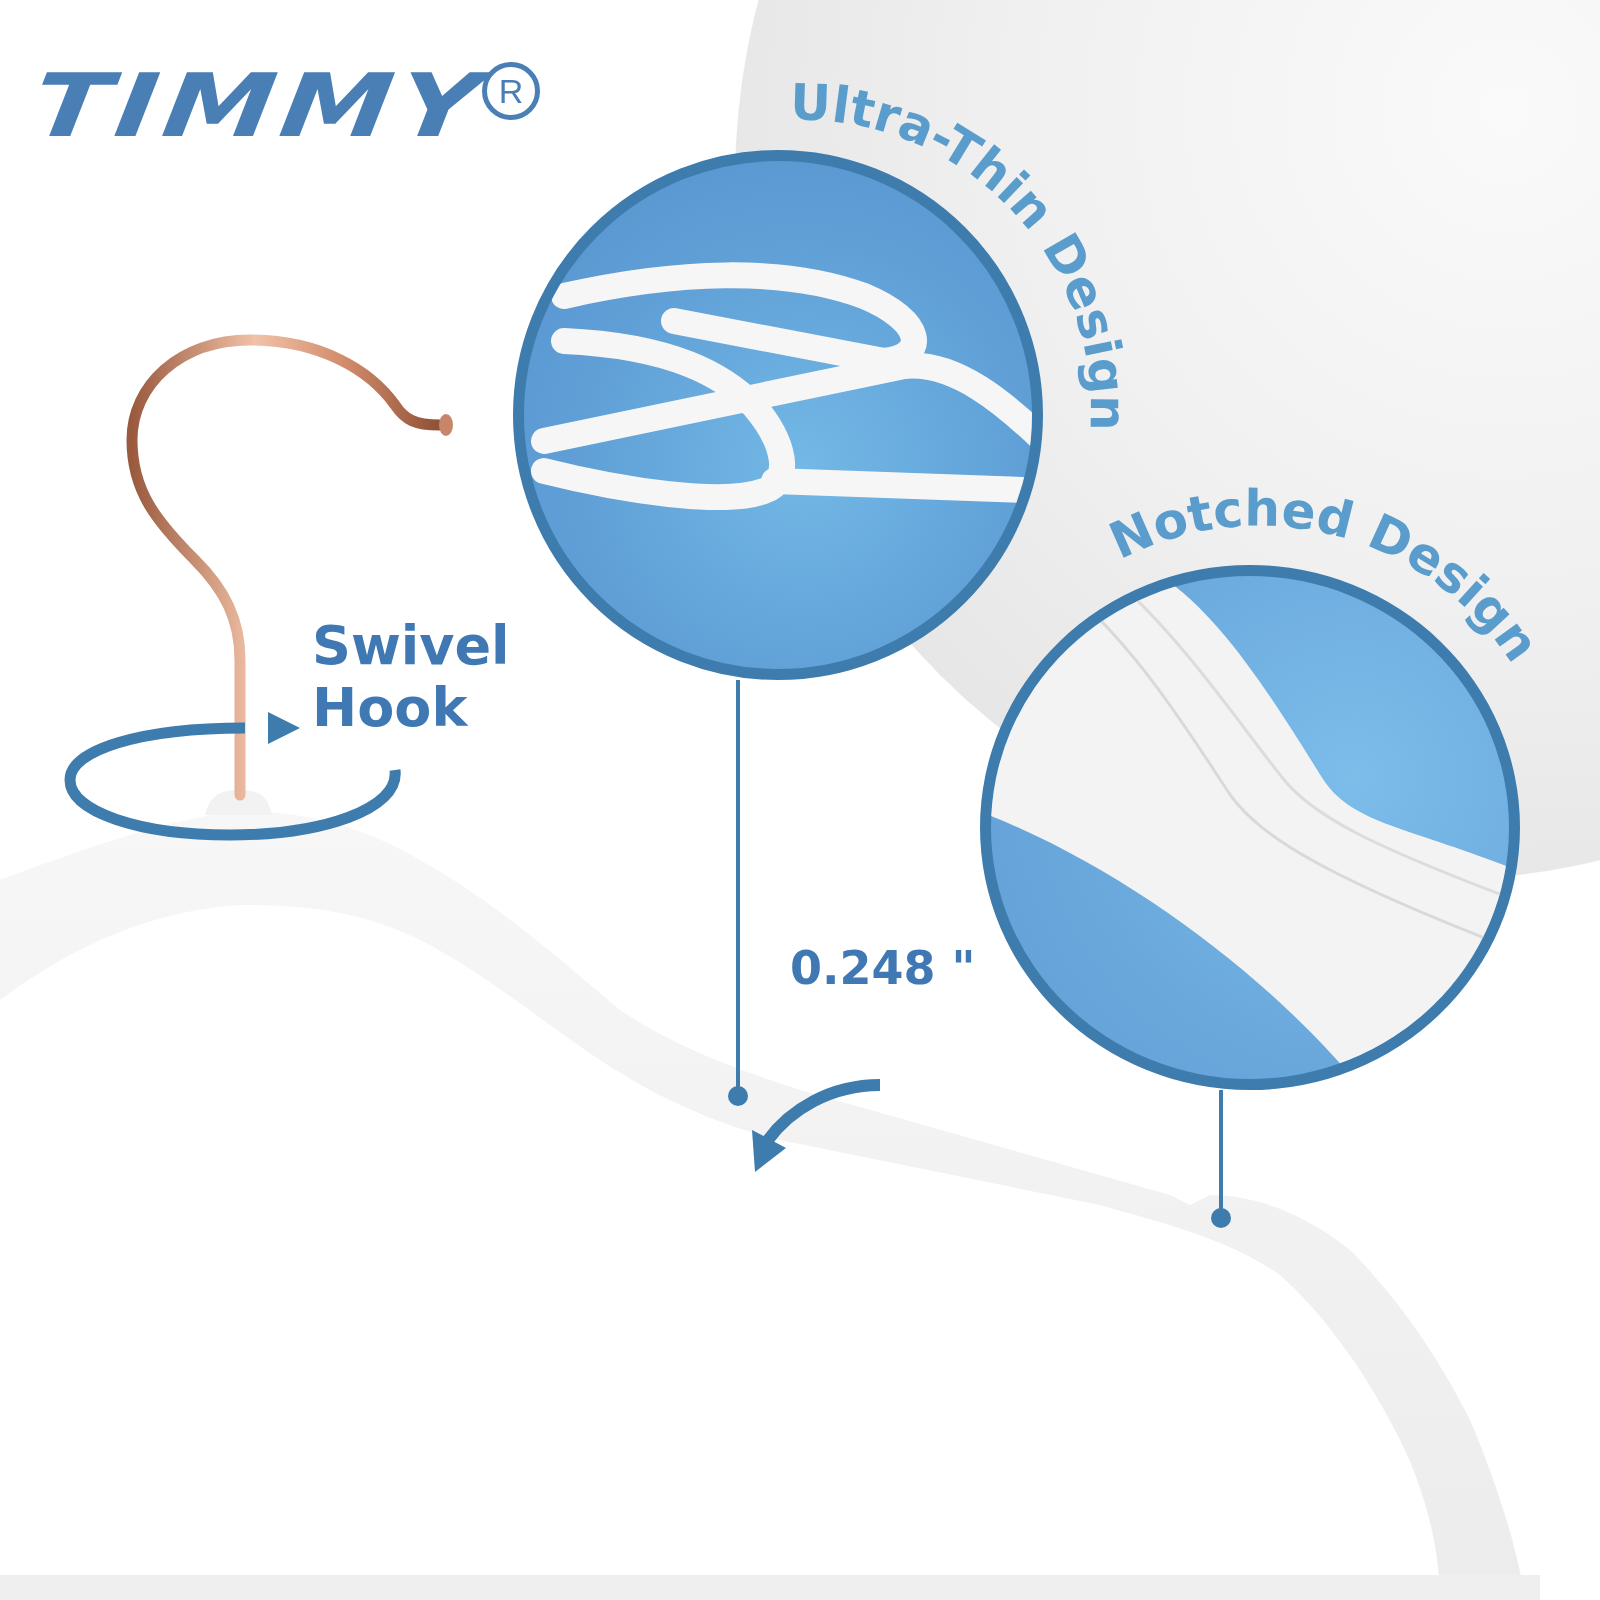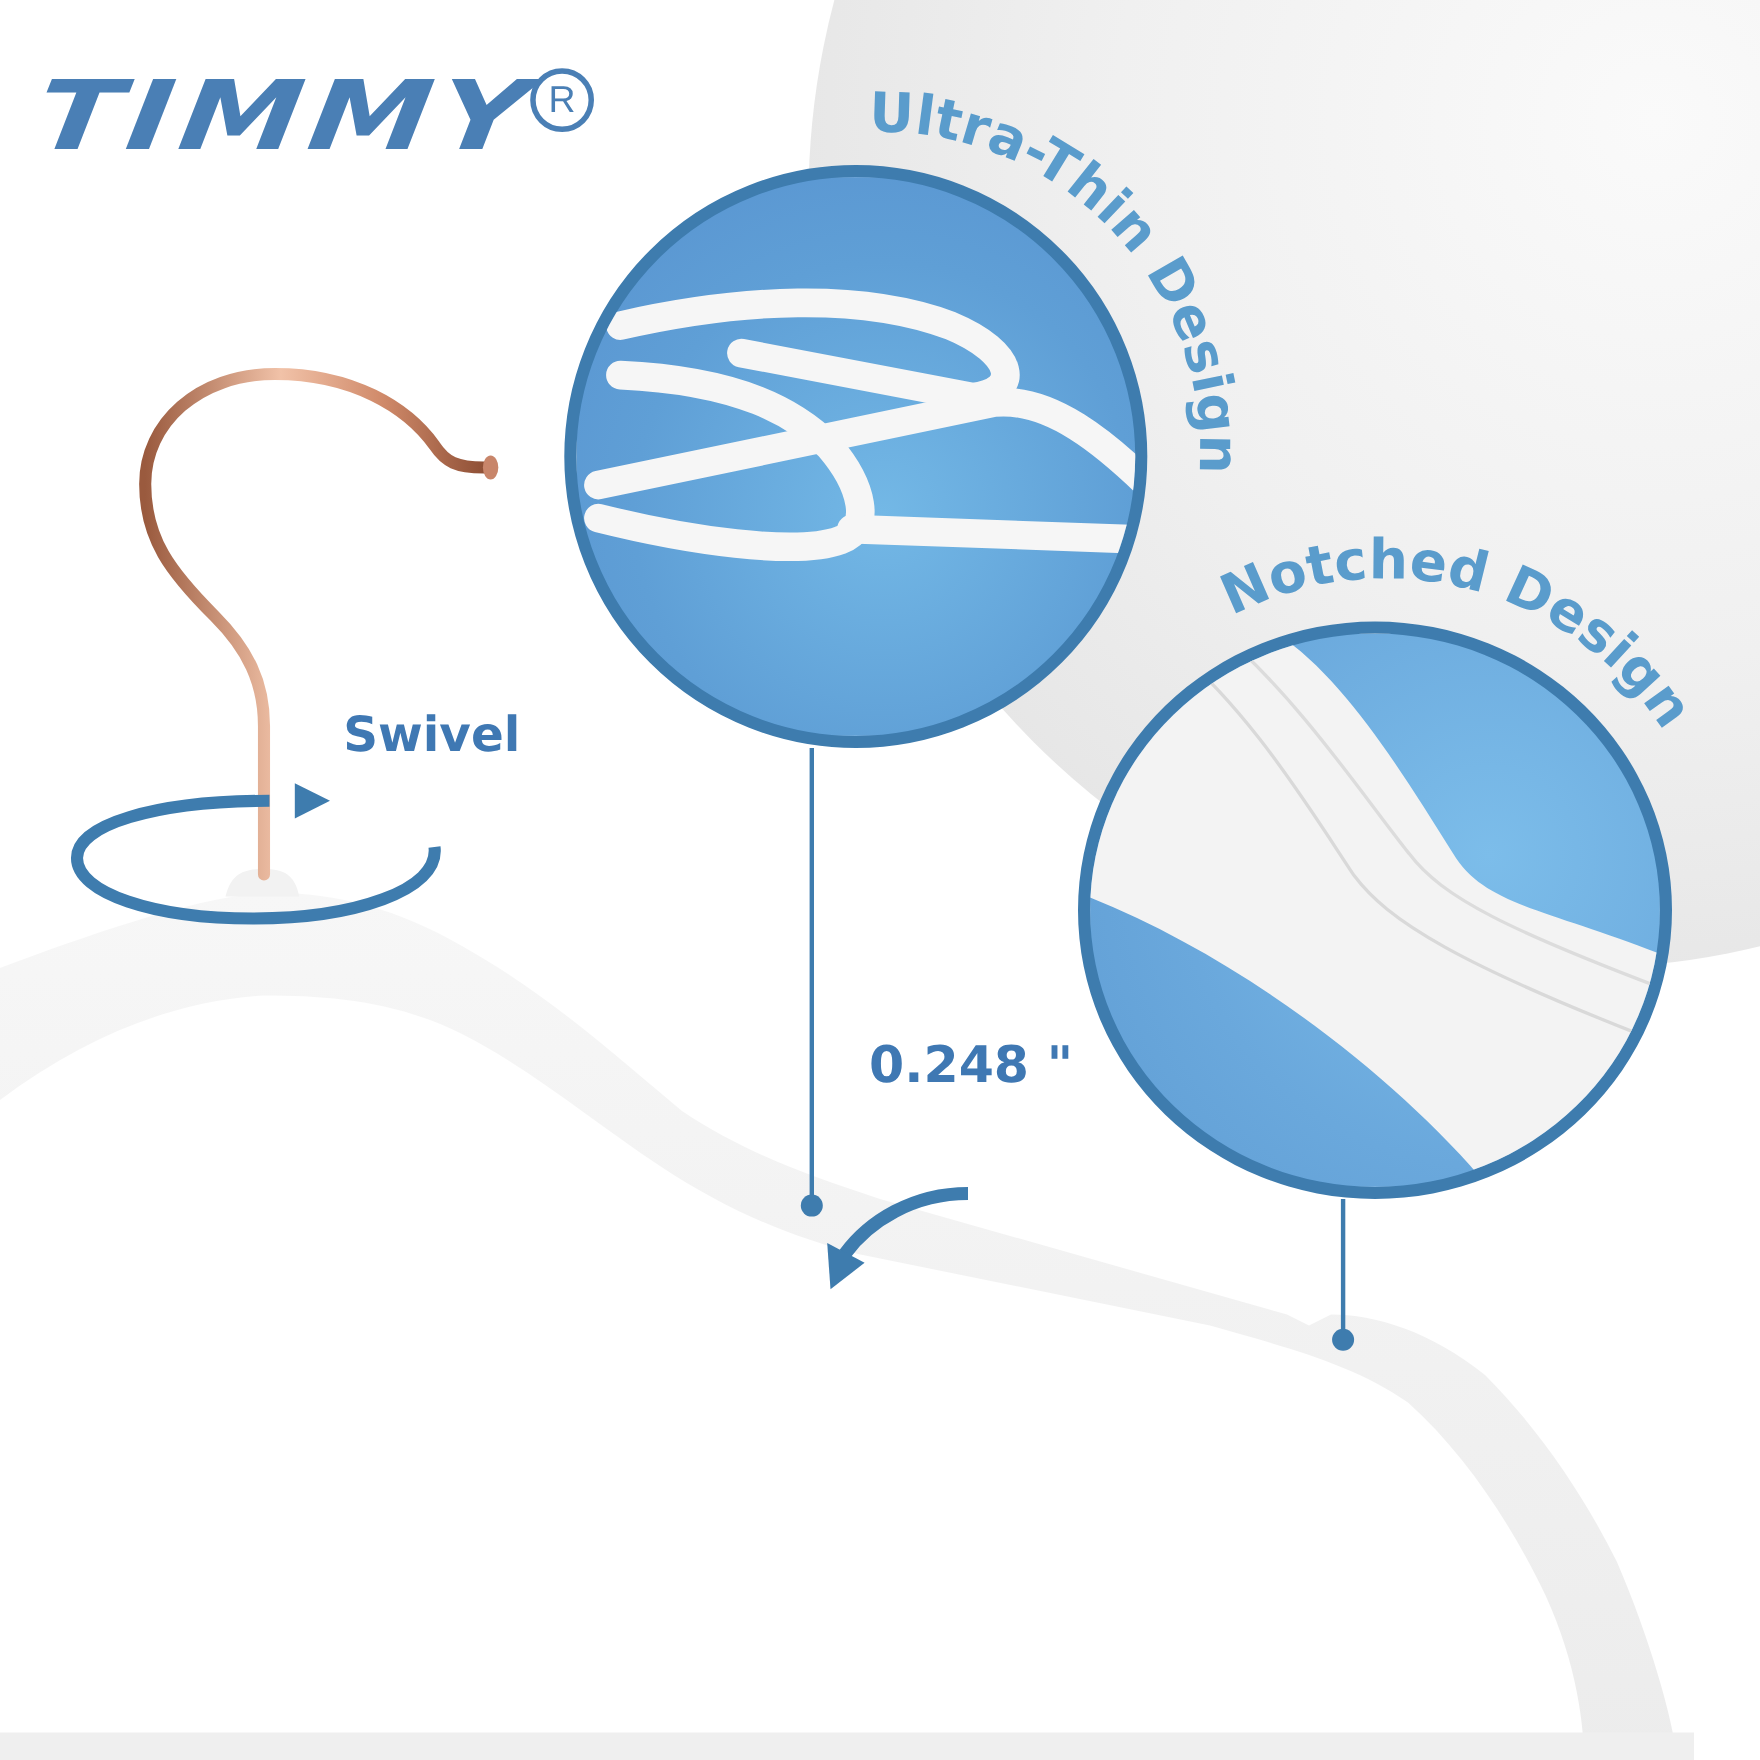--- a/index.html
+++ b/index.html
@@ -2,21 +2,21 @@
 <html><head>
   <meta charset="utf-8">
   <style>
     html, body { margin:0; padding:0; }
     body { width:1600px; height:1600px; position:relative; overflow:hidden; background:#ffffff; font-family:"DejaVu Sans", sans-serif; }
     .abs { position:absolute; }
     .bg-blob { left:735px; top:-520px; width:1400px; height:1400px; border-radius:50%; background:radial-gradient(circle at 55% 45%, #fafafa 0%, #f0f0f0 45%, #e6e6e6 75%); }
     .logo { left:40px; top:62px; font-family:"DejaVu Sans", sans-serif; font-weight:bold; font-style:italic; font-size:112px; letter-spacing:6px; color:#4a7fb5; transform:skewX(-8deg) scaleY(0.78); transform-origin:left top; line-height:1; }
     .reg { left:482px; top:62px; width:48px; height:48px; border:5px solid #4a7fb5; border-radius:50%; color:#4a7fb5; font-size:34px; line-height:48px; text-align:center; font-family:"Liberation Sans", sans-serif; box-sizing:content-box; }
     .label { color:#3f78b3; font-weight:bold; font-family:"DejaVu Sans", sans-serif; }
-    .swivel { left:312px; top:638px; font-size:44px; line-height:62px; }
+    .swivel { left:312px; top:615px; font-size:54px; line-height:62px; }
     .thick { left:790px; top:935px; font-size:46px; line-height:66px; }
     .circle { border-radius:50%; border:11px solid #3e7cae; overflow:hidden; box-sizing:border-box; }
     .c1 { left:513px; top:150px; width:530px; height:530px; background:radial-gradient(circle at 55% 60%, #73b8e6 0%, #5f9fd6 55%, #5791cf 100%); }
     .c2 { left:980px; top:565px; width:540px; height:525px; background:radial-gradient(circle at 70% 40%, #7cbdea 0%, #6aa8dc 60%, #5f9dd4 100%); }
     .leader { background:#3e7cae; width:4px; }
     .dot { width:20px; height:20px; border-radius:50%; background:#3e7cae; }
     .arc-text { font-weight:bold; fill:#5a9ccc; font-family:"DejaVu Sans", sans-serif; }
     svg { position:absolute; left:0; top:0; overflow:visible; }
   </style>
 </head>
@@ -61,20 +61,21 @@
   <text class="arc-text" font-size="50">
     <textPath href="#arc2">Notched Design</textPath>
   </text>
 </svg>
 
 <div class="abs logo">TIMMY</div>
 <div class="abs reg">R</div>
 
 <div class="abs label swivel">
   <div>Swivel</div>
+  <div>Hook</div>
 </div>
 
 <div class="abs circle c1">
   <svg width="530" height="530">
     <g fill="none" stroke="#f6f6f6" stroke-width="26" stroke-linecap="round">
       <path d="M40,135 C150,110 260,105 340,135 C400,160 405,195 360,200 L150,160"></path>
       <path d="M20,280 L380,205 C430,200 480,240 530,290"></path>
       <path d="M20,310 C100,330 200,345 240,330 C270,320 260,280 230,245 C200,215 150,185 40,180"></path>
       <path d="M250,320 L530,330"></path>
     </g>

